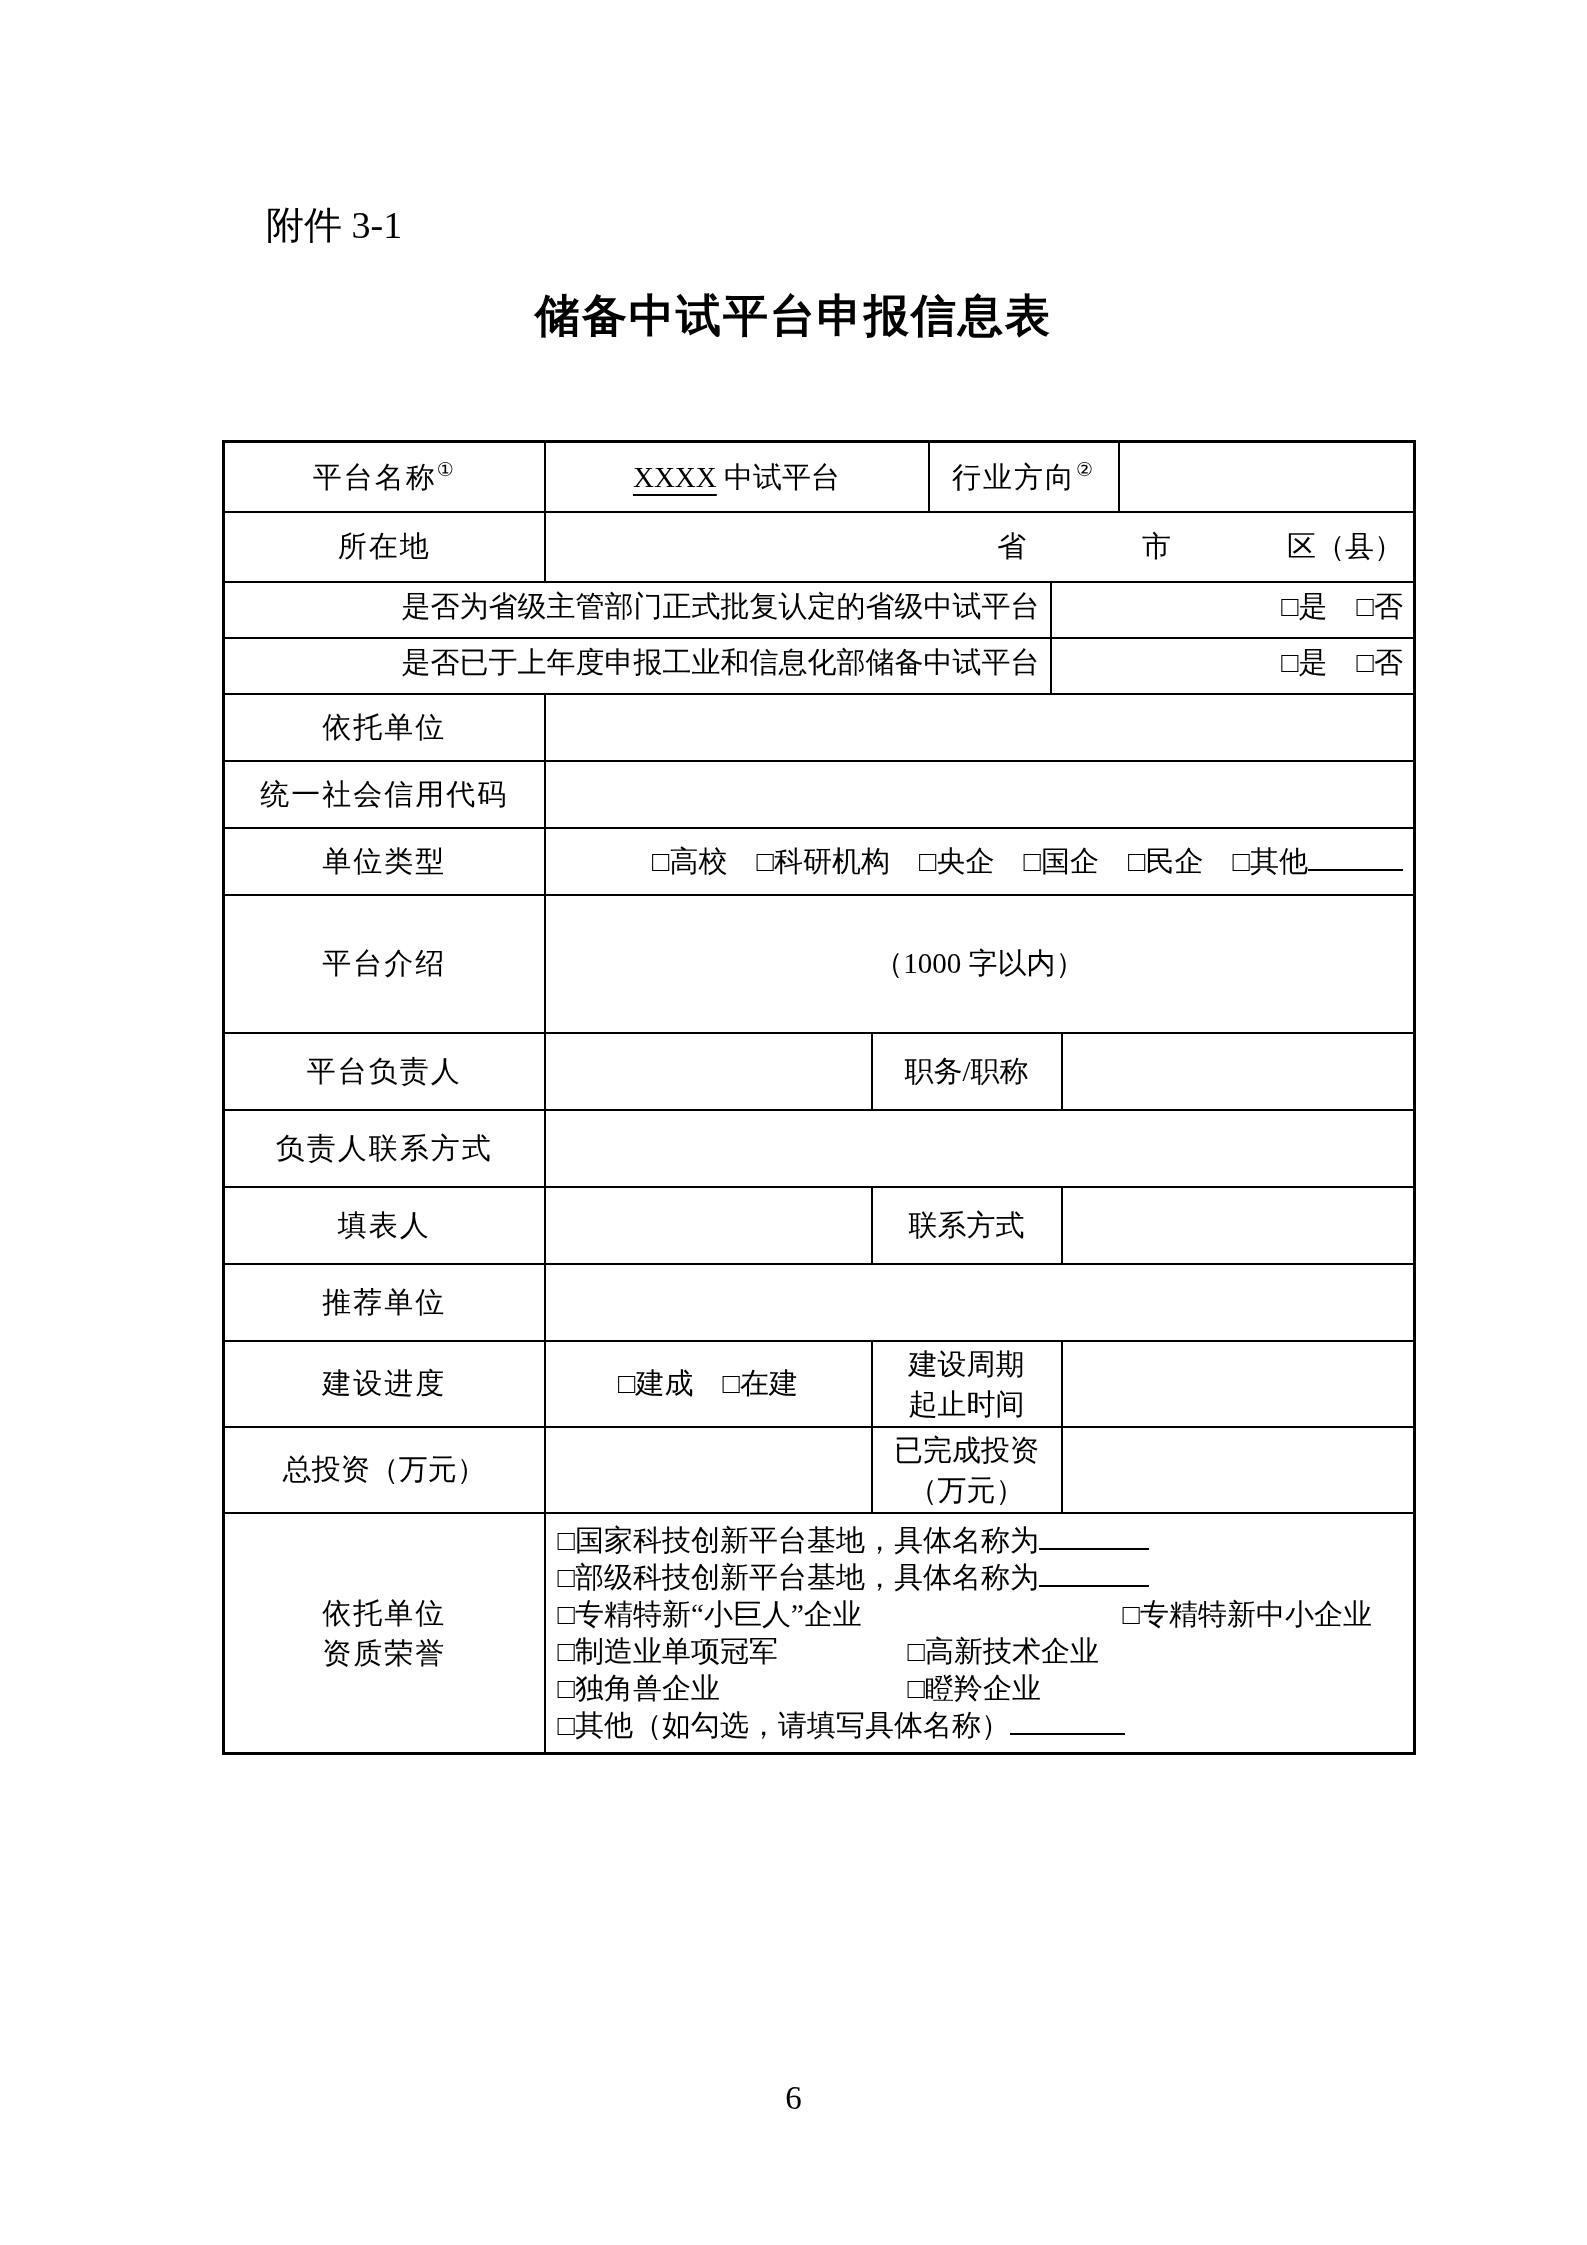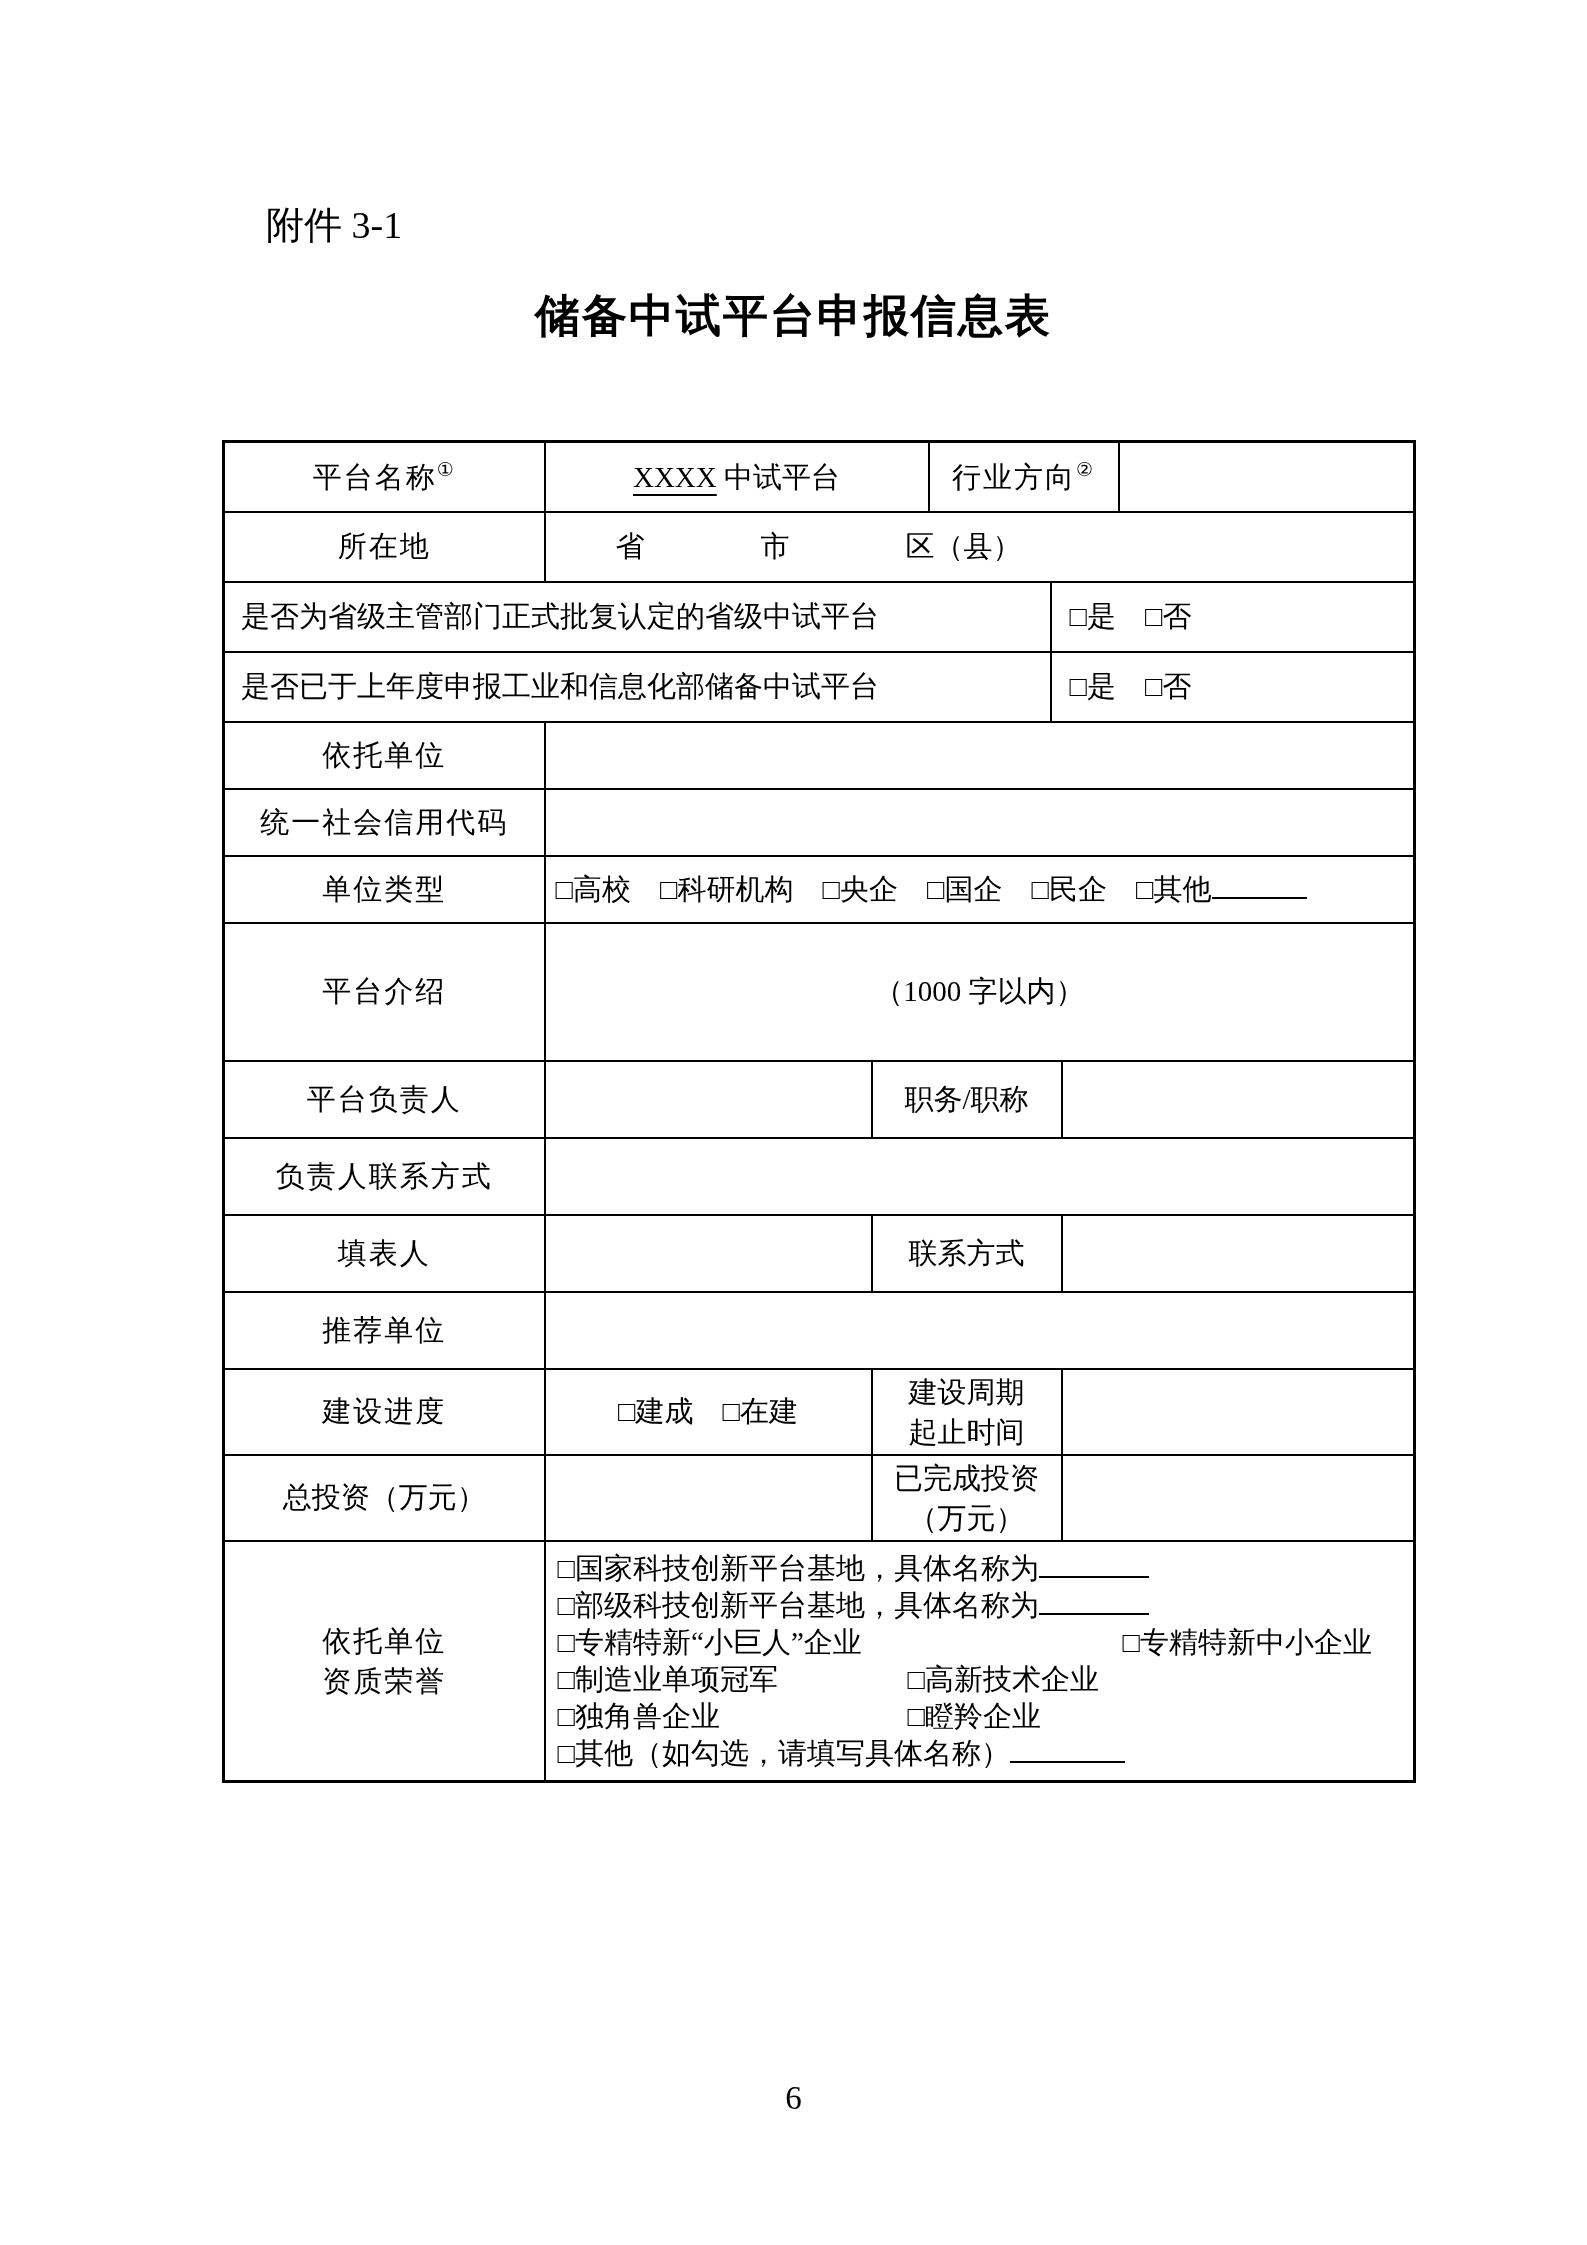--- a/index.html
+++ b/index.html
@@ -29,30 +29,30 @@
     border:3px solid #000;
   }
   td {
     border:2px solid #000;
     font-size:29px;
     text-align:center; vertical-align:middle;
     padding:2px 10px;
     overflow:hidden;
     line-height:1.25;
   }
-  td.left { text-align:left; }
+  td.left { text-align:right; }
   td.lbl { letter-spacing:2px; }
   .section-cell {
     font-family:"Liberation Sans","DejaVu Sans",sans-serif;
     font-weight:bold; font-size:36px; letter-spacing:6px;
   }
   tr.rh-section { height:64px; }
   tr.rh-name    { height:70px;margin-top:48px; }
   tr.rh-loc     { height:70px;margin-top:39px; }
-  tr.rh-q       { height:70px; }
+  tr.rh-q       { height:56px;font-family:Liberation Mono, monospace; }
   tr.rh-std     { height:67px; }
   tr.rh-intro   { height:138px; }
   tr.rh-mid     { height:77px; }
   tr.rh-two     { height:84px; }
   tr.rh-honors  { height:224px; }
   .sup { font-size:19px; vertical-align:super; line-height:0; }
   .u { text-decoration:underline; text-underline-offset:7px; }
   .blank {
     display:inline-block; height:24px;
     border-bottom:2px solid #000;

